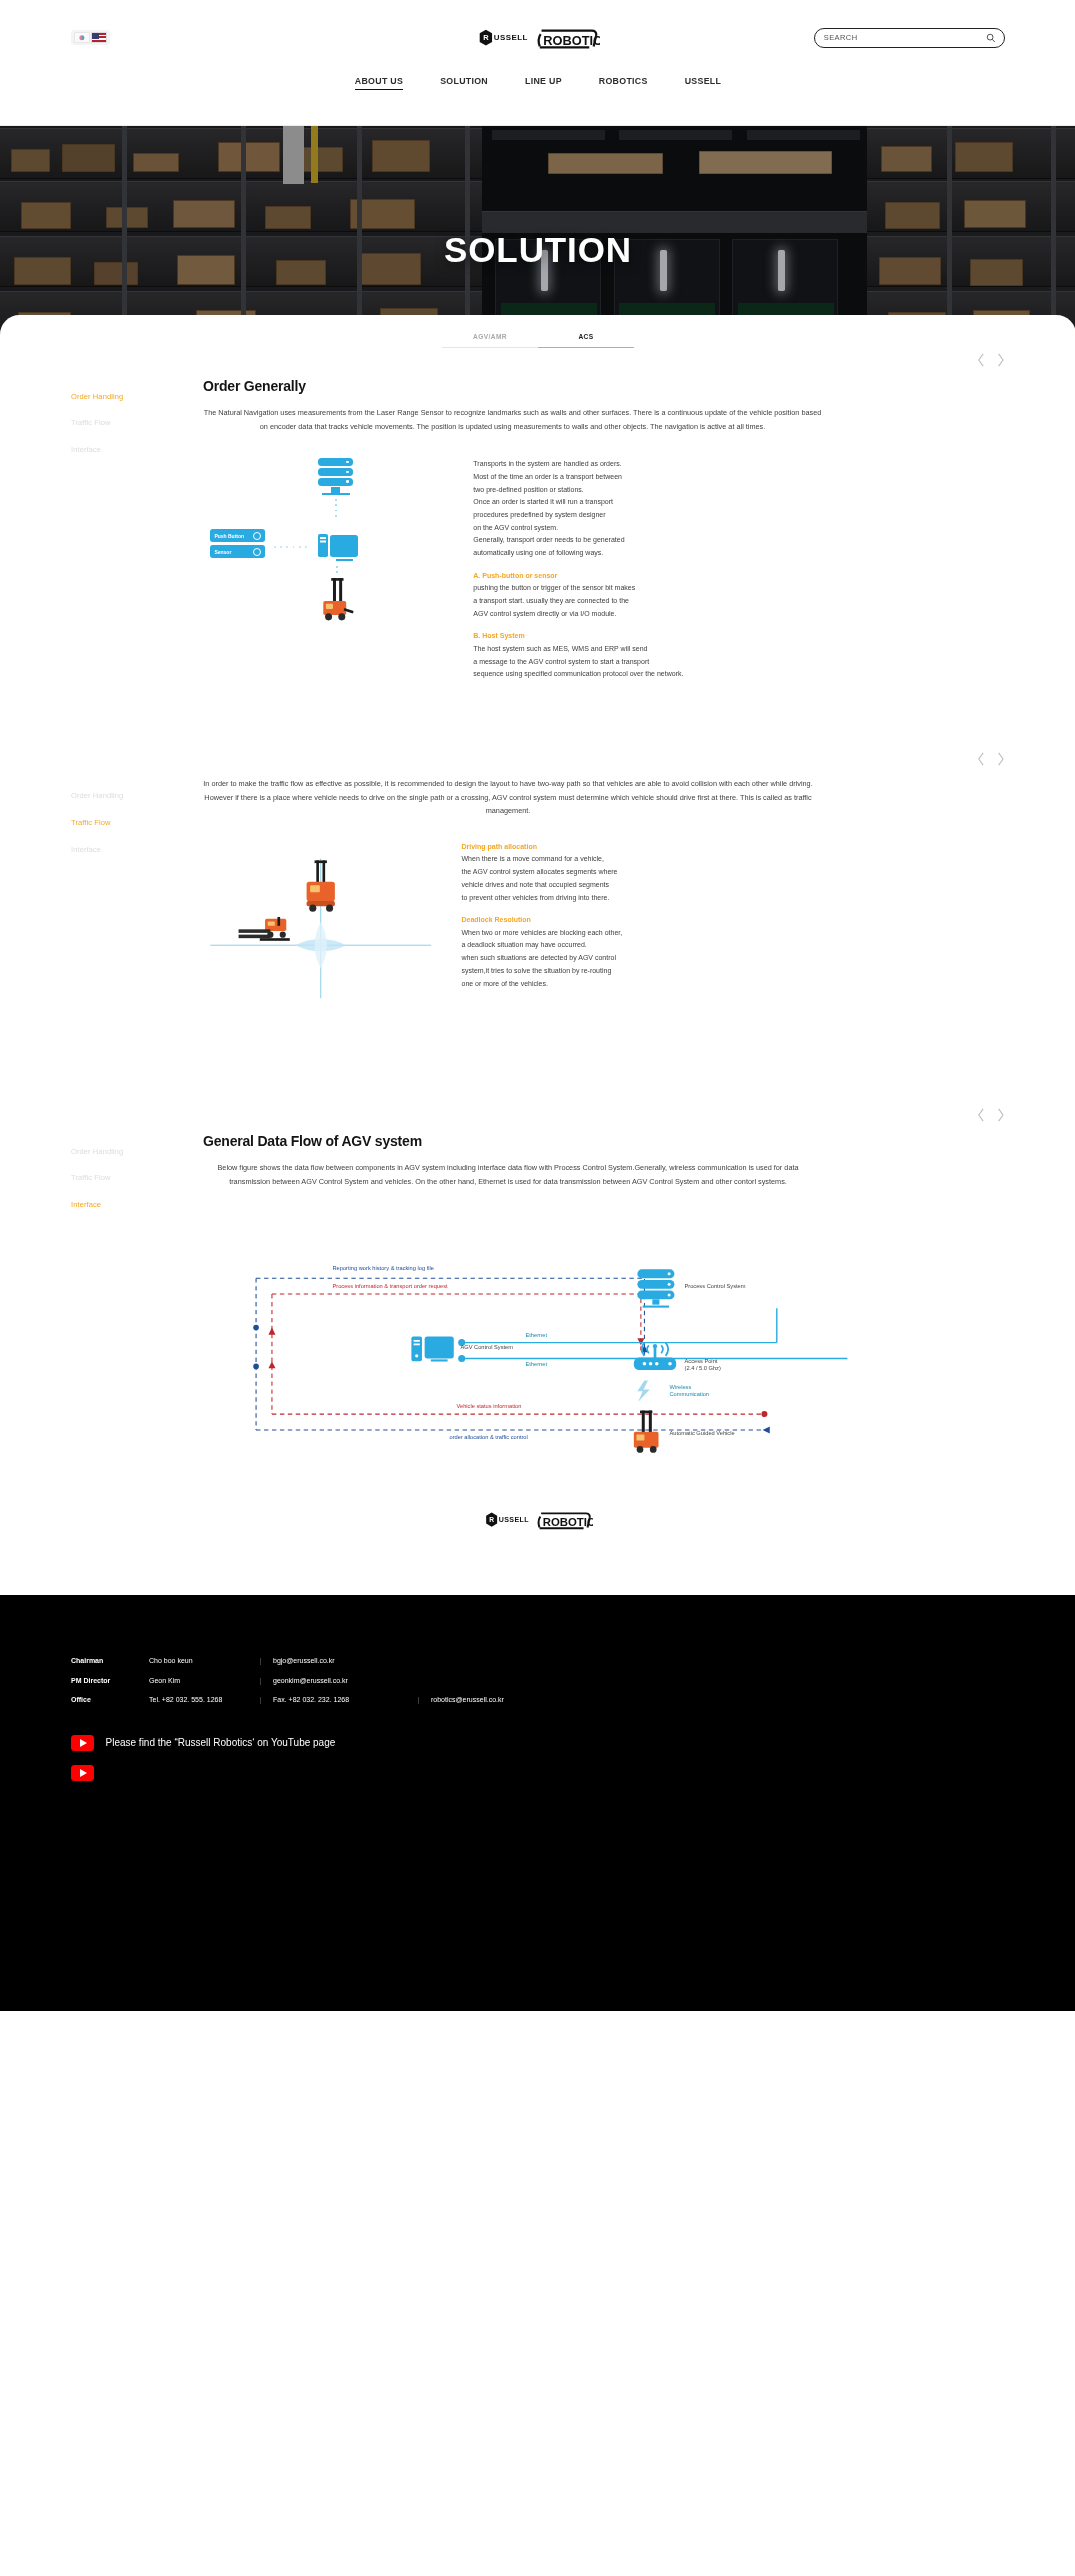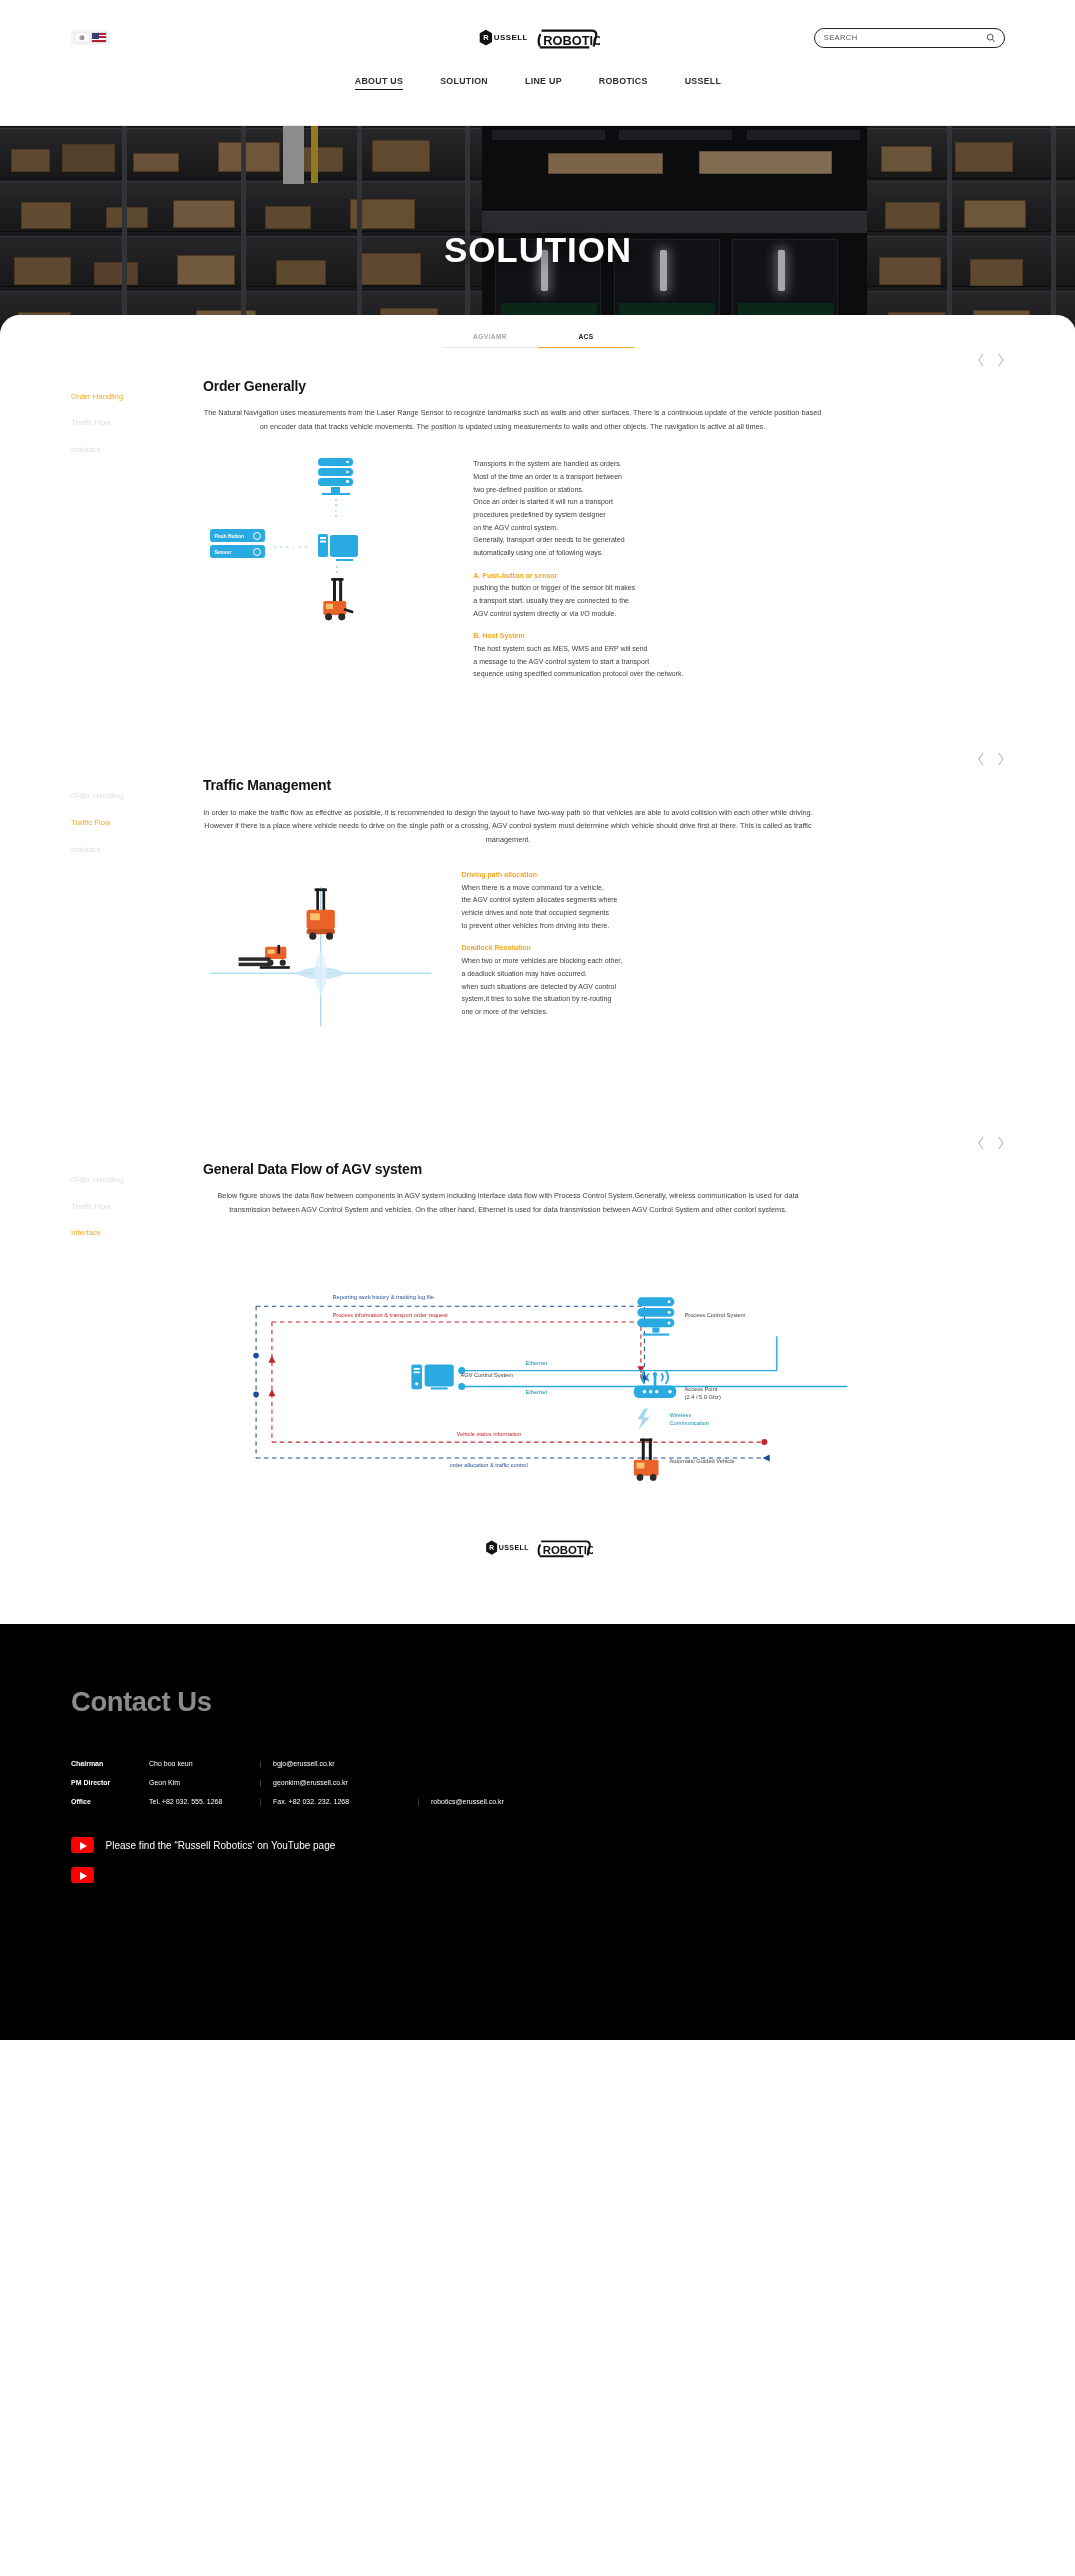--- a/index.html
+++ b/index.html
@@ -552,21 +552,20 @@
     </div>
 
     <div class="sec-inner">
       <div class="side-nav">
         <div>Order Handling</div>
         <div class="on">Traffic Flow</div>
         <div>Interface</div>
       </div>
 
       <div class="sec-body">
-        <div class="sec-title">Traffic Management</div>
         <div class="sec-desc" style="max-width:610px;">In order to make the traffic flow as effective as possible, it is recommended to design the layout to have two-way path so that vehicles are able to avoid collision with each other while driving. However if there is a place where vehicle needs to drive on the single path or a crossing, AGV control system must determine which vehicle should drive first at there. This is called as traffic management.</div>
 
         <div class="tf-wrap">
           <div class="tf-diagram">
             <svg viewBox="0 0 270 180" width="239" height="159">
               <line x1="8" y1="118" x2="258" y2="118" stroke="#7fc7e6" stroke-width="1"></line>
               <line x1="133" y1="20" x2="133" y2="178" stroke="#7fc7e6" stroke-width="1"></line>
               <path d="M104 118 Q133 104 162 118 Q133 132 104 118 Z" fill="#bfe4f5" opacity=".8"></path>
               <path d="M133 92 Q147 118 133 144 Q119 118 133 92 Z" fill="#dff1fa" opacity=".8"></path>
 
@@ -735,21 +734,20 @@
         <path d="M272 18 L266 44" fill="none" stroke="#111" stroke-width="5"></path>
         <path d="M144 46 L256 46" fill="none" stroke="#111" stroke-width="5"></path>
         <path d="M146 16 Q138 28 144 44" fill="none" stroke="#111" stroke-width="5"></path>
         <text x="152" y="40" font-family="Liberation Sans, sans-serif" font-size="29" font-weight="bold" fill="#111">ROBOTICS</text>
       </svg>
     </div>
   </div>
 </div>
 
 <div class="footer">
-  <h2>Contact Us</h2>
 
   <table class="ftab">
     <tbody>
         <tr>
       <td class="role">Chairman</td>
       <td class="name">Cho boo keun</td>
       <td class="sep">|</td>
       <td>bgjo@erussell.co.kr</td>
       <td></td>
           <td></td>

